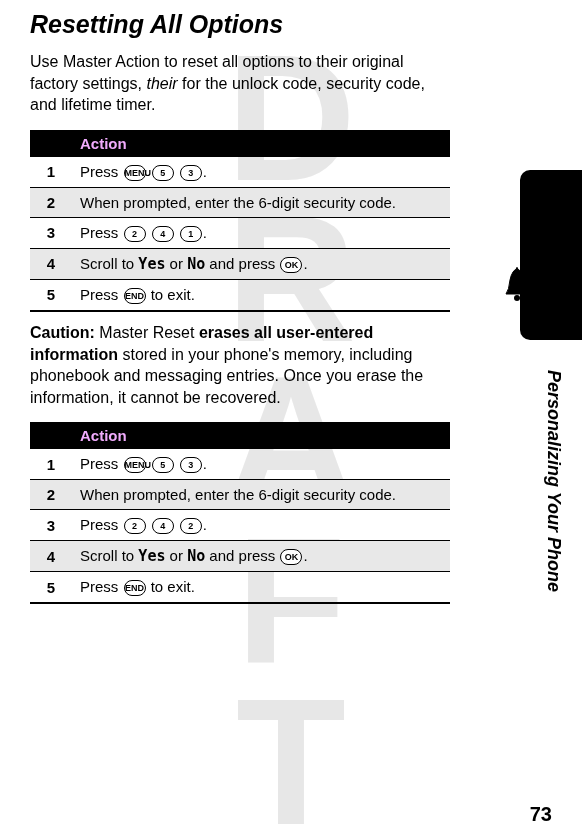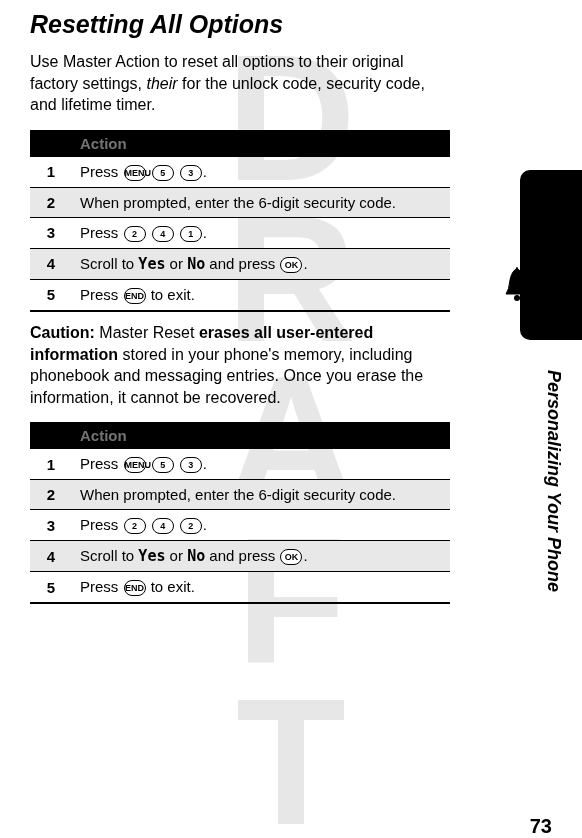--- a/index.html
+++ b/index.html
@@ -55,21 +55,21 @@
     }
     .except { font-style: italic; }
     table.action {
       width: 100%;
       border-collapse: collapse;
       margin: 8px 0 10px 0;
       font-size: 15px;
     }
     table.action th.hdr {
       background: #000;
-      color: #737373;
+      color: #f0abfc;
       text-align: left;
       padding: 5px 8px;
       font-weight: bold;
     }
     table.action th.num-hdr {
       background: #000;
       color: #fff;
       width: 26px;
       padding: 5px 6px;
     }
@@ -127,21 +127,21 @@
       right: 18px;
       top: 370px;
       writing-mode: vertical-rl;
       font-weight: bold;
       font-style: italic;
       font-size: 18px;
       z-index: 2;
     }
     .page-num {
       position: absolute;
-      bottom: 0;
+      bottom: 12px;
       right: 30px;
       font-weight: bold;
       font-size: 20px;
       z-index: 2;
     }
   </style>
 </head>
 <body>
 
 <div class="watermark">

